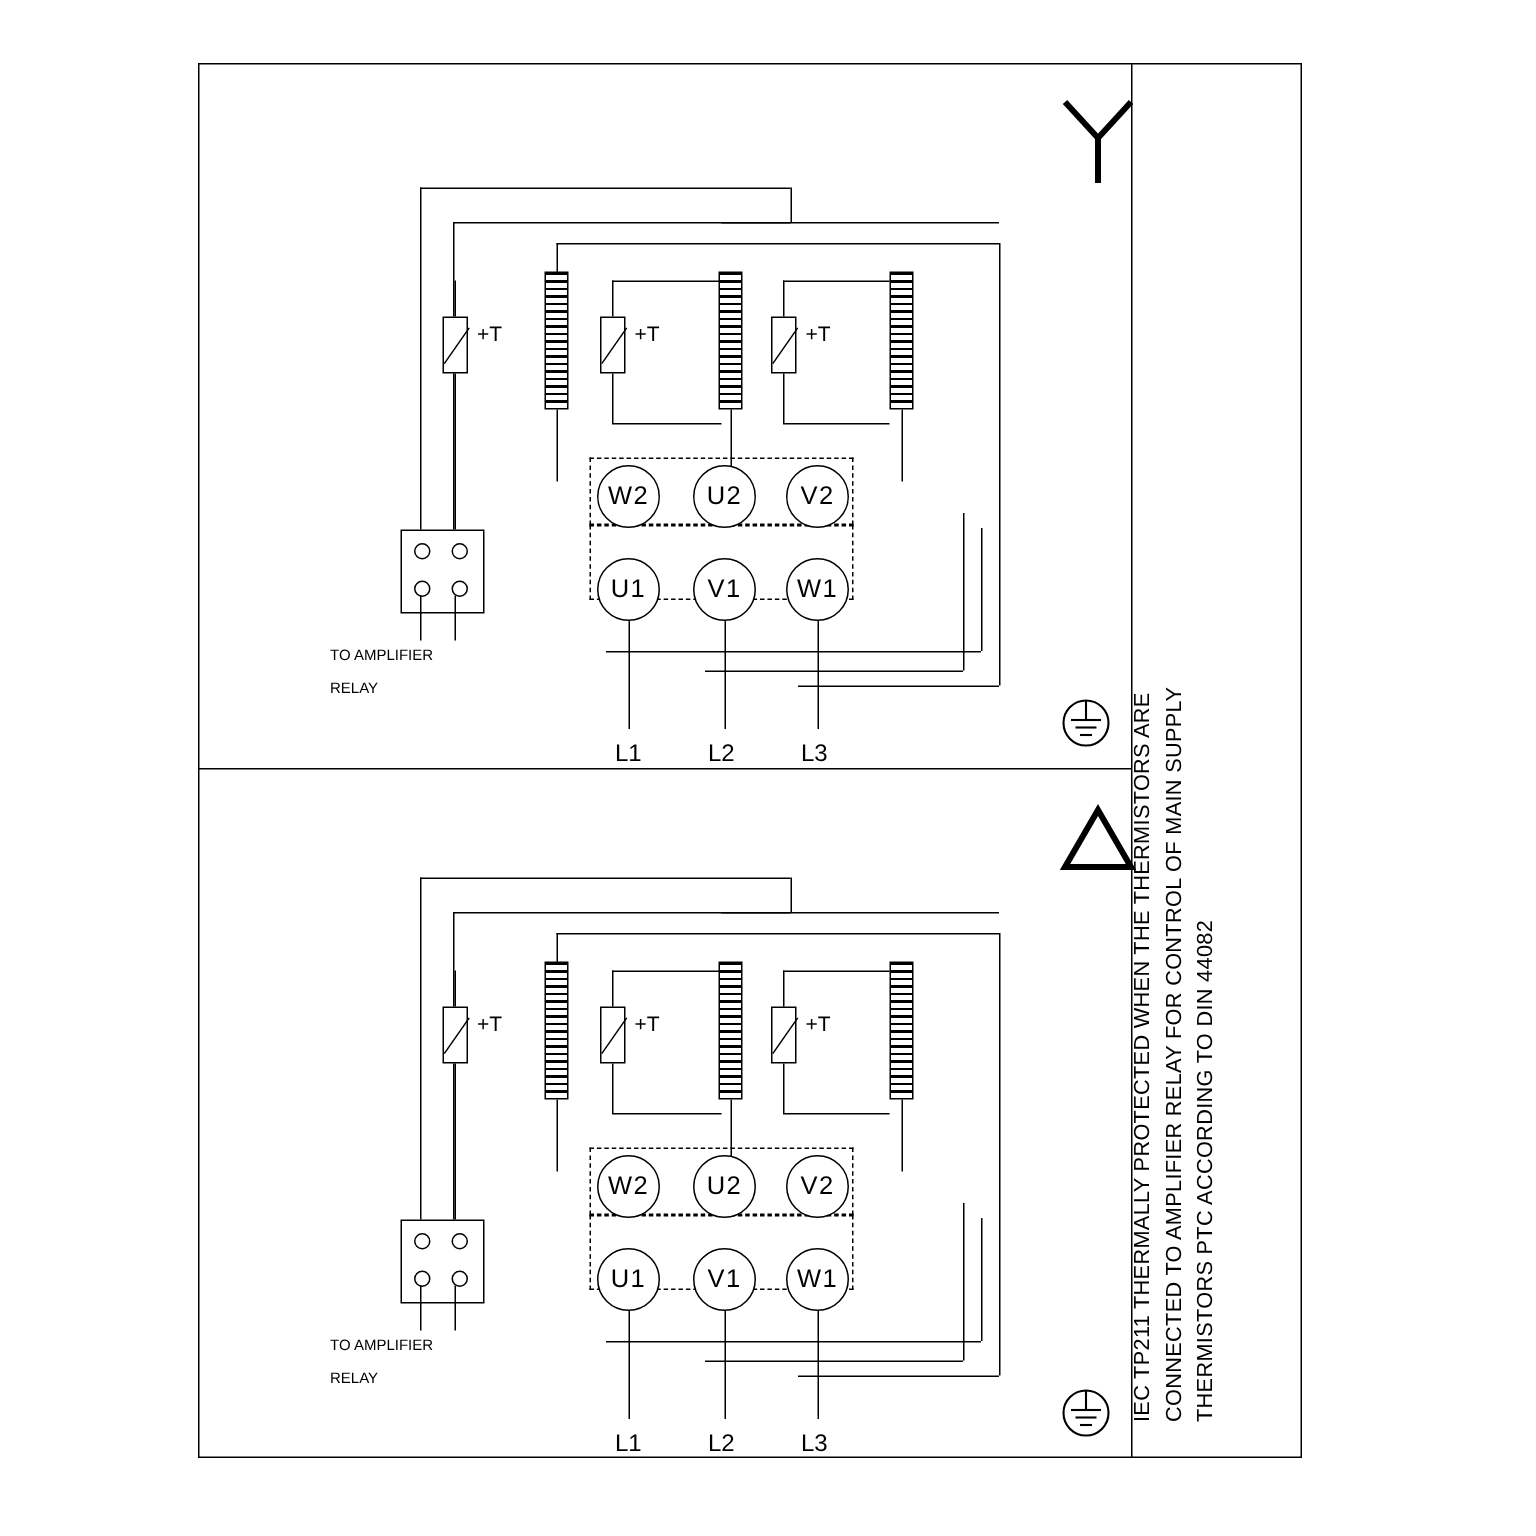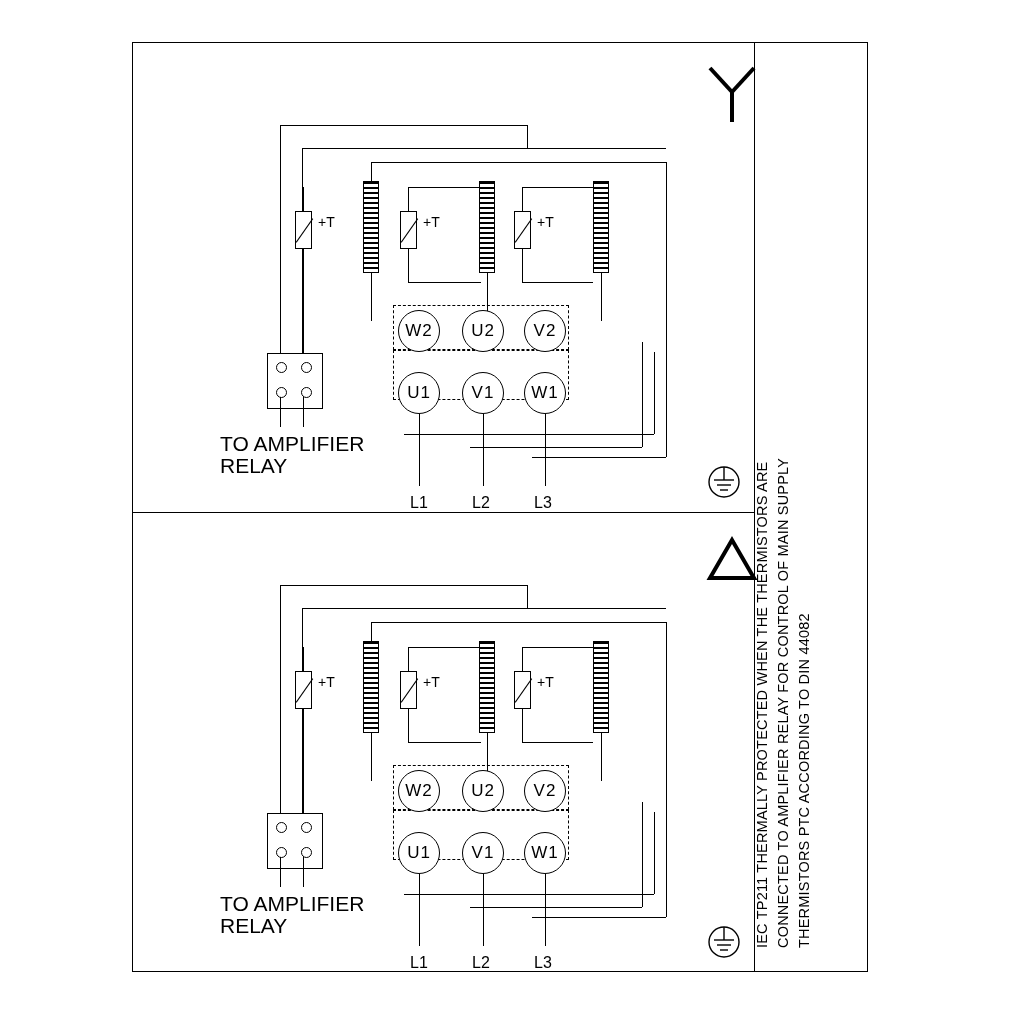--- a/index.html
+++ b/index.html
@@ -133,21 +133,21 @@
     position: absolute;
     width: 11px;
     height: 11px;
     border: 1.2px solid #000;
     border-radius: 50%;
     box-sizing: border-box;
   }
 
   .lbl {
     position: absolute;
-    font-size: 21px;
+    font-size: 10px;
     white-space: nowrap;
   }
   .lbl.phase { font-size: 16px; }
 
   
   .earth {
     position: absolute;
     width: 40px;
     height: 40px;
   }

